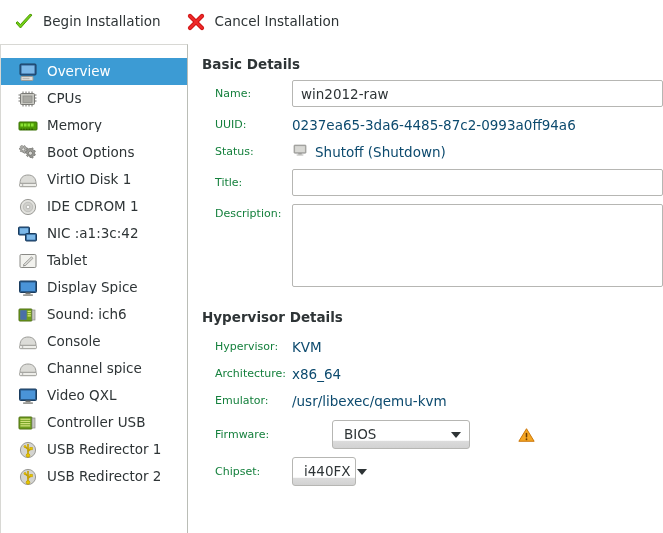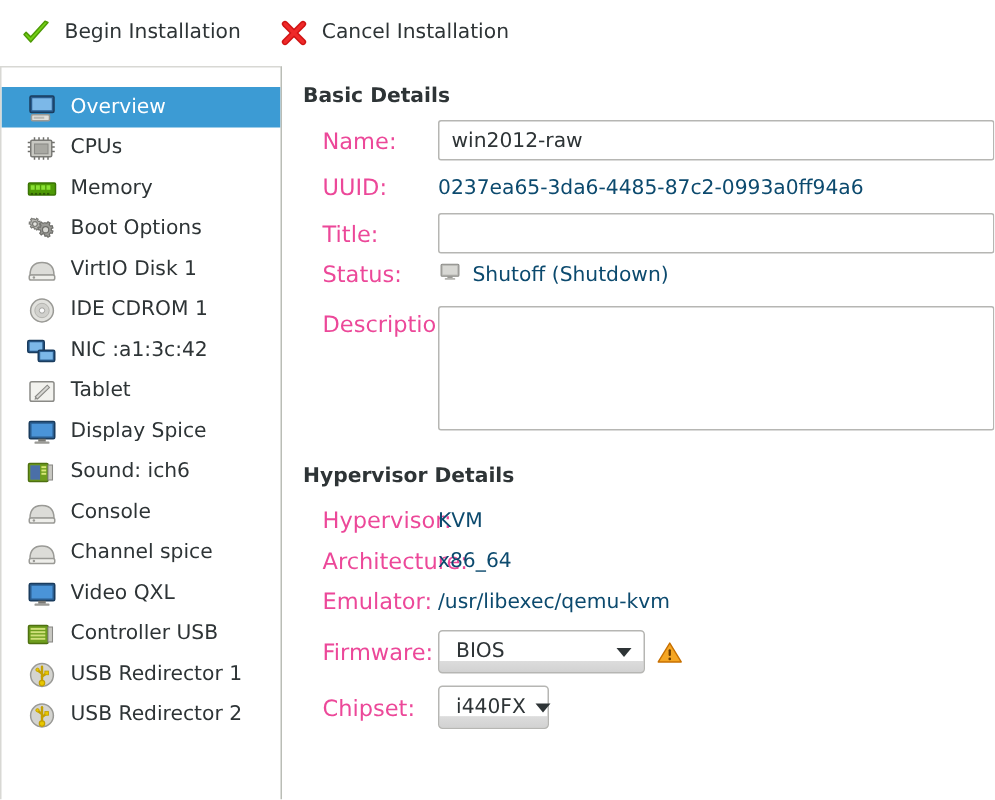--- a/index.html
+++ b/index.html
@@ -109,22 +109,22 @@
   .field-row {
     display: flex;
     align-items: center;
     min-height: 27px;
   }
   .field-label {
     width: 90px;
     min-width: 90px;
     padding-left: 13px;
     box-sizing: border-box;
-    font-size: 15px;
-    color: #ec4899;
+    font-size: 11px;
+    color: #15803d;
   }
   .field-value {
     font-size: 13.5px;
     color: #0c4a6e;
     white-space: nowrap;
   }
 
   .text-input {
     height: 27px;
     border: 1px solid #b6b6b3;
@@ -177,32 +177,32 @@
     background: linear-gradient(to bottom, #ffffff 0%, #ffffff 72%, #dcdcdc 73%, #d2d2d2 100%);
     border: 1px solid #b6b6b3;
     border-radius: 3px;
     padding: 0 8px 0 11px;
     box-sizing: border-box;
     cursor: pointer;
     font-size: 13.5px;
     color: #2e3436;
   }
   #firmware-combo { width: 138px; }
-  #chipset-combo  { width: 74px; padding-right: 7px; }
+  #chipset-combo  { width: 64px; padding-right: 7px; }
   .combo-text { line-height: 1; }
   .combo-arrow {
     width: 0; height: 0;
     border-left: 5px solid transparent;
     border-right: 5px solid transparent;
     border-top: 6px solid #2e3436;
     margin-left: 8px;
   }
   #chipset-combo .combo-arrow { margin-left: 6px; }
 
-  #firmware-row { margin-top: 6px; align-items: center; }
+  #firmware-row { margin-top: 6px; align-items: center; gap: 40px; }
   #chipset-row  { margin-top: 8px; align-items: center; }
   #firmware-warning { margin-left: 8px; display: flex; align-items: center; }
 </style>
 </head>
 <body>
 
 <div id="toolbar">
 
   <div class="tool-btn">
     <span>
@@ -465,40 +465,40 @@
     <div class="field-row" id="name-row">
       <span class="field-label">Name:</span>
       <input class="text-input" id="name-input" type="text" value="win2012-raw" style="">
     </div>
 
     <div class="field-row">
       <span class="field-label">UUID:</span>
       <span class="field-value">0237ea65-3da6-4485-87c2-0993a0ff94a6</span>
     </div>
 
-    <div class="field-row" id="title-row">
-      <span class="field-label">Title:</span>
-      <input class="text-input" id="title-input" type="text" value="" style="">
-    </div>
-
     <div class="field-row">
       <span class="field-label">Status:</span>
       <span class="field-value status-value">
         <span>
           <svg width="16" height="14" viewBox="0 0 22 20">
             <rect x="2.5" y="3" width="17" height="11.5" rx="1" fill="#b4b4b0" stroke="#8a8a86"></rect>
             <rect x="4" y="4.5" width="14" height="8.5" fill="#d8d8d4"></rect>
             <rect x="8.5" y="14.5" width="5" height="2" fill="#9a9a96"></rect>
             <rect x="6" y="16.3" width="10" height="1.6" rx="0.6" fill="#b4b4b0"></rect>
           </svg>
         </span>
         <span>Shutoff (Shutdown)</span>
       </span>
     </div>
 
+    <div class="field-row" id="title-row">
+      <span class="field-label">Title:</span>
+      <input class="text-input" id="title-input" type="text" value="" style="">
+    </div>
+
     <div id="desc-row">
       <span class="field-label">Description:</span>
       <textarea class="text-area" id="desc-input" style=""></textarea>
     </div>
 
     <div class="section-title" id="hyp-title">Hypervisor Details</div>
 
     <div class="field-row">
       <span class="field-label">Hypervisor:</span>
       <span class="field-value">KVM</span>

